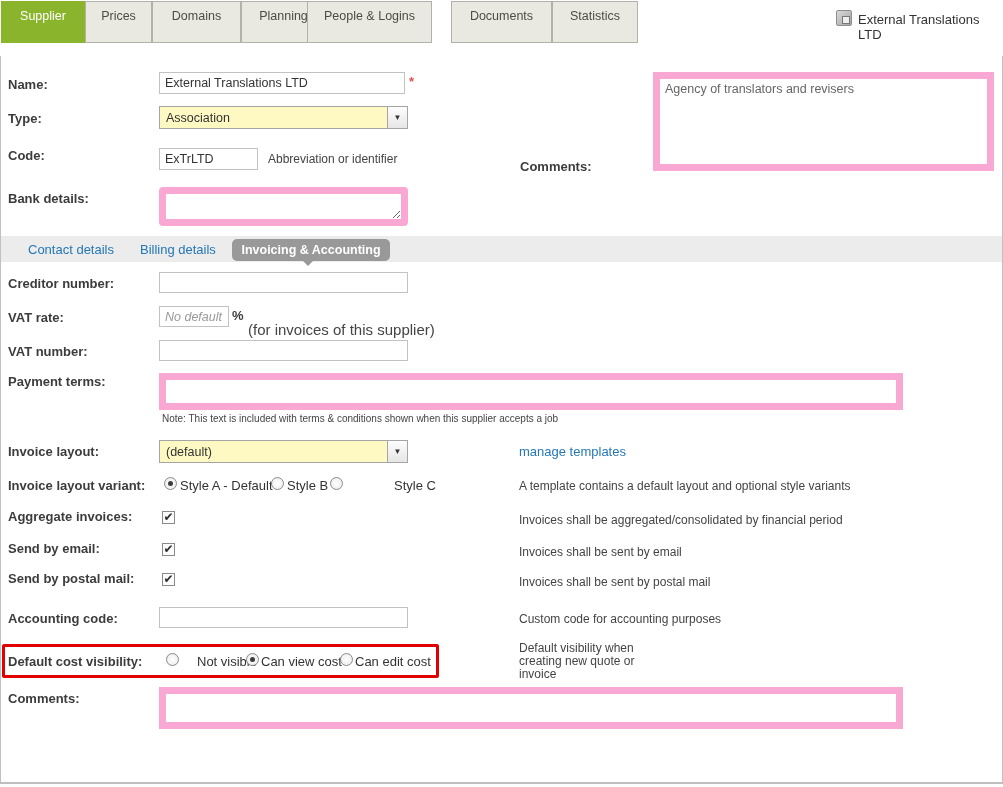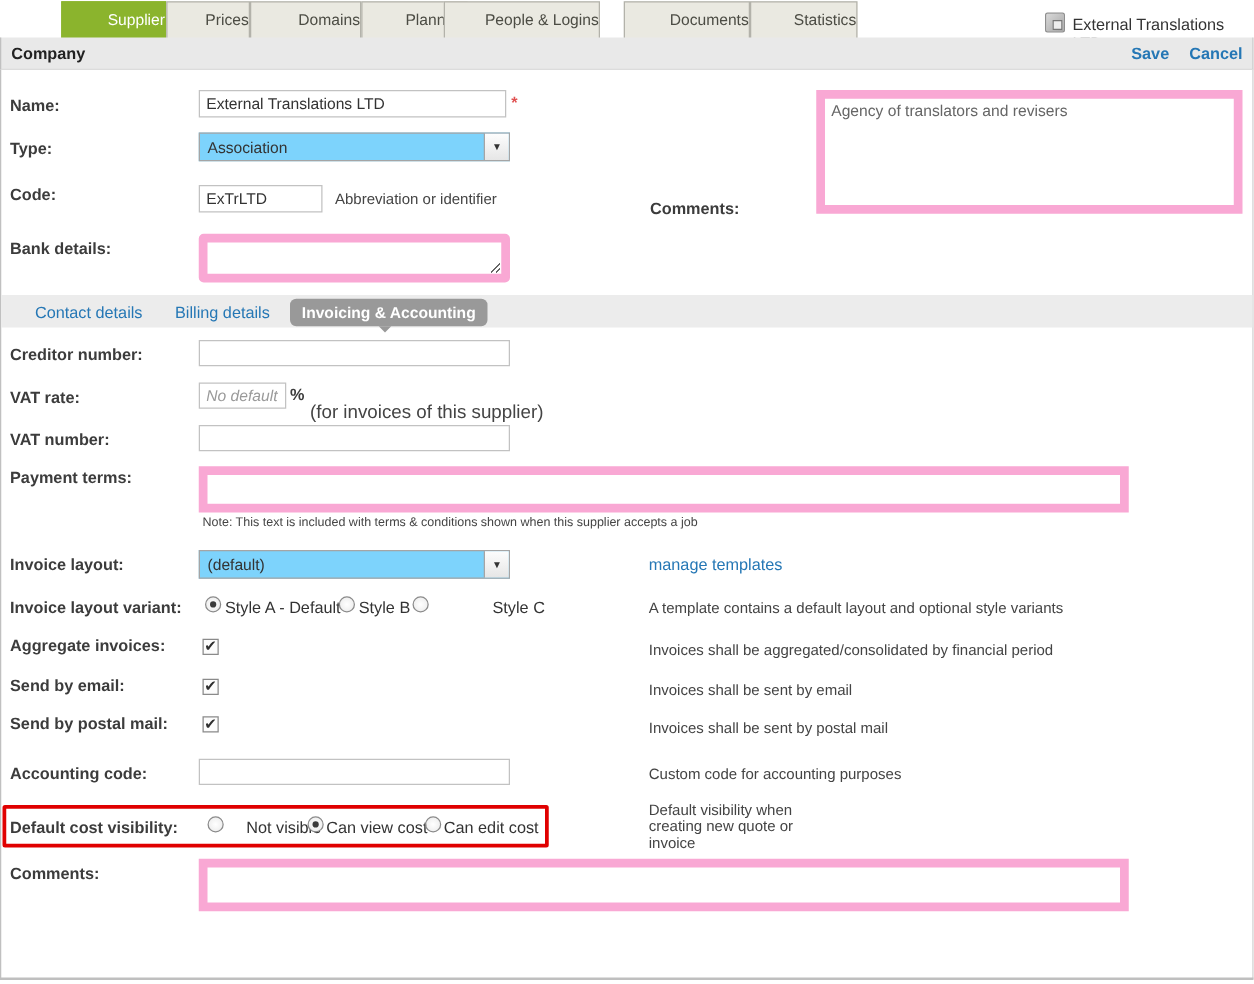--- a/index.html
+++ b/index.html
@@ -5,22 +5,22 @@
   * { margin:0; padding:0; box-sizing:border-box; }
   html,body { background:#fff; }
   #app {
     position:relative; width:1003px; height:787px;
     font-family:"Liberation Sans", sans-serif; font-size:13px; color:#333;
     background:#fff; overflow:hidden;
   }
   
   .ttab {
     position:absolute; top:1px; height:42px; line-height:29px;
-    text-align:right; font-size:12.5px; color:#4c4c44;
-    background:#eae9e1; border:1px solid #b3b2aa; cursor:pointer;margin-left:48px;
+    text-align:center; font-size:12.5px; color:#4c4c44;
+    background:#eae9e1; border:1px solid #b3b2aa; cursor:pointer;
   }
   .ttab.active { background:#8bb42d; border:1px solid #8bb42d; color:#fff; }
   
   .company-bar {
     position:absolute; left:0; top:30px; width:1003px; height:26px;
     background:#e9e9e9; border-bottom:1px solid #dcdcdc; border-left:1px solid #c0c0c0; border-right:1px solid #c0c0c0;
   }
   .company-title { position:absolute; left:8px; top:5px; font-weight:bold; font-size:13px; color:#222; }
   .bar-links { position:absolute; right:8px; top:5px; }
   .blue-link { color:#2577b5; text-decoration:none; cursor:pointer; }
@@ -39,21 +39,21 @@
   }
   .txt-input::placeholder { font-style:italic; color:#9a9a9a; }
   textarea.box {
     position:absolute; border:7px solid #f9a8d4; background:#fff; color:#333;
     font-family:"Liberation Sans", sans-serif; font-size:12.5px; padding:3px 5px; resize:none;
   }
   textarea.grip { resize:both; border-radius:4px; }
   .req { position:absolute; color:#e05050; font-weight:bold; font-size:13px; }
   
   .sel {
-    position:absolute; height:23px; border:1px solid #a5a5a5; background:#7dd3fc; cursor:pointer;
+    position:absolute; height:23px; border:1px solid #a5a5a5; background:#fef9c3; cursor:pointer;
   }
   .sel .sel-text { position:absolute; left:6px; top:4px; font-size:12.5px; color:#333; }
   .sel .sel-btn {
     position:absolute; right:0; top:0; width:20px; height:100%;
     border-left:1px solid #a5a5a5; background:linear-gradient(#fdfdfd,#e6e6e6); text-align:center;
   }
   .sel .sel-btn span { font-size:8px; color:#333; line-height:21px; }
   
   .section-bar { position:absolute; left:1px; top:236px; width:1001px; height:26px; background:#ececec; }
   .stab-link { position:absolute; top:6px; font-size:13px; }
@@ -105,26 +105,20 @@
   <div class="ttab" style="left:85px;width:67px;">Prices</div>
   <div class="ttab" style="left:152px;width:89px;">Domains</div>
   <div class="ttab" style="left:241px;width:85px;">Planning</div>
   <div class="ttab" style="left:307px;width:125px;">People &amp; Logins</div>
   <div class="ttab" style="left:451px;width:101px;">Documents</div>
   <div class="ttab" style="left:552px;width:86px;">Statistics</div>
 
   <span class="entity-icon"></span>
   <span class="entity-name">External Translations LTD</span>
 
-  <div class="company-bar">
-    <span class="company-title">Company</span>
-    <span class="bar-links">
-      <a class="blue-link">Save</a><a class="blue-link">Cancel</a>
-    </span>
-  </div>
 
   <div class="panel"></div>
 
   <span class="lbl" style="top:77px;">Name:</span>
   <input class="txt-input" style="left: 159px; top: 72px; width: 246px;" value="External Translations LTD">
   <span class="req" style="left:409px;top:74px;">*</span>
 
   <span class="lbl" style="top:111px;">Type:</span>
   <div class="sel" style="left:159px;top:106px;width:249px;">
     <span class="sel-text">Association</span>

